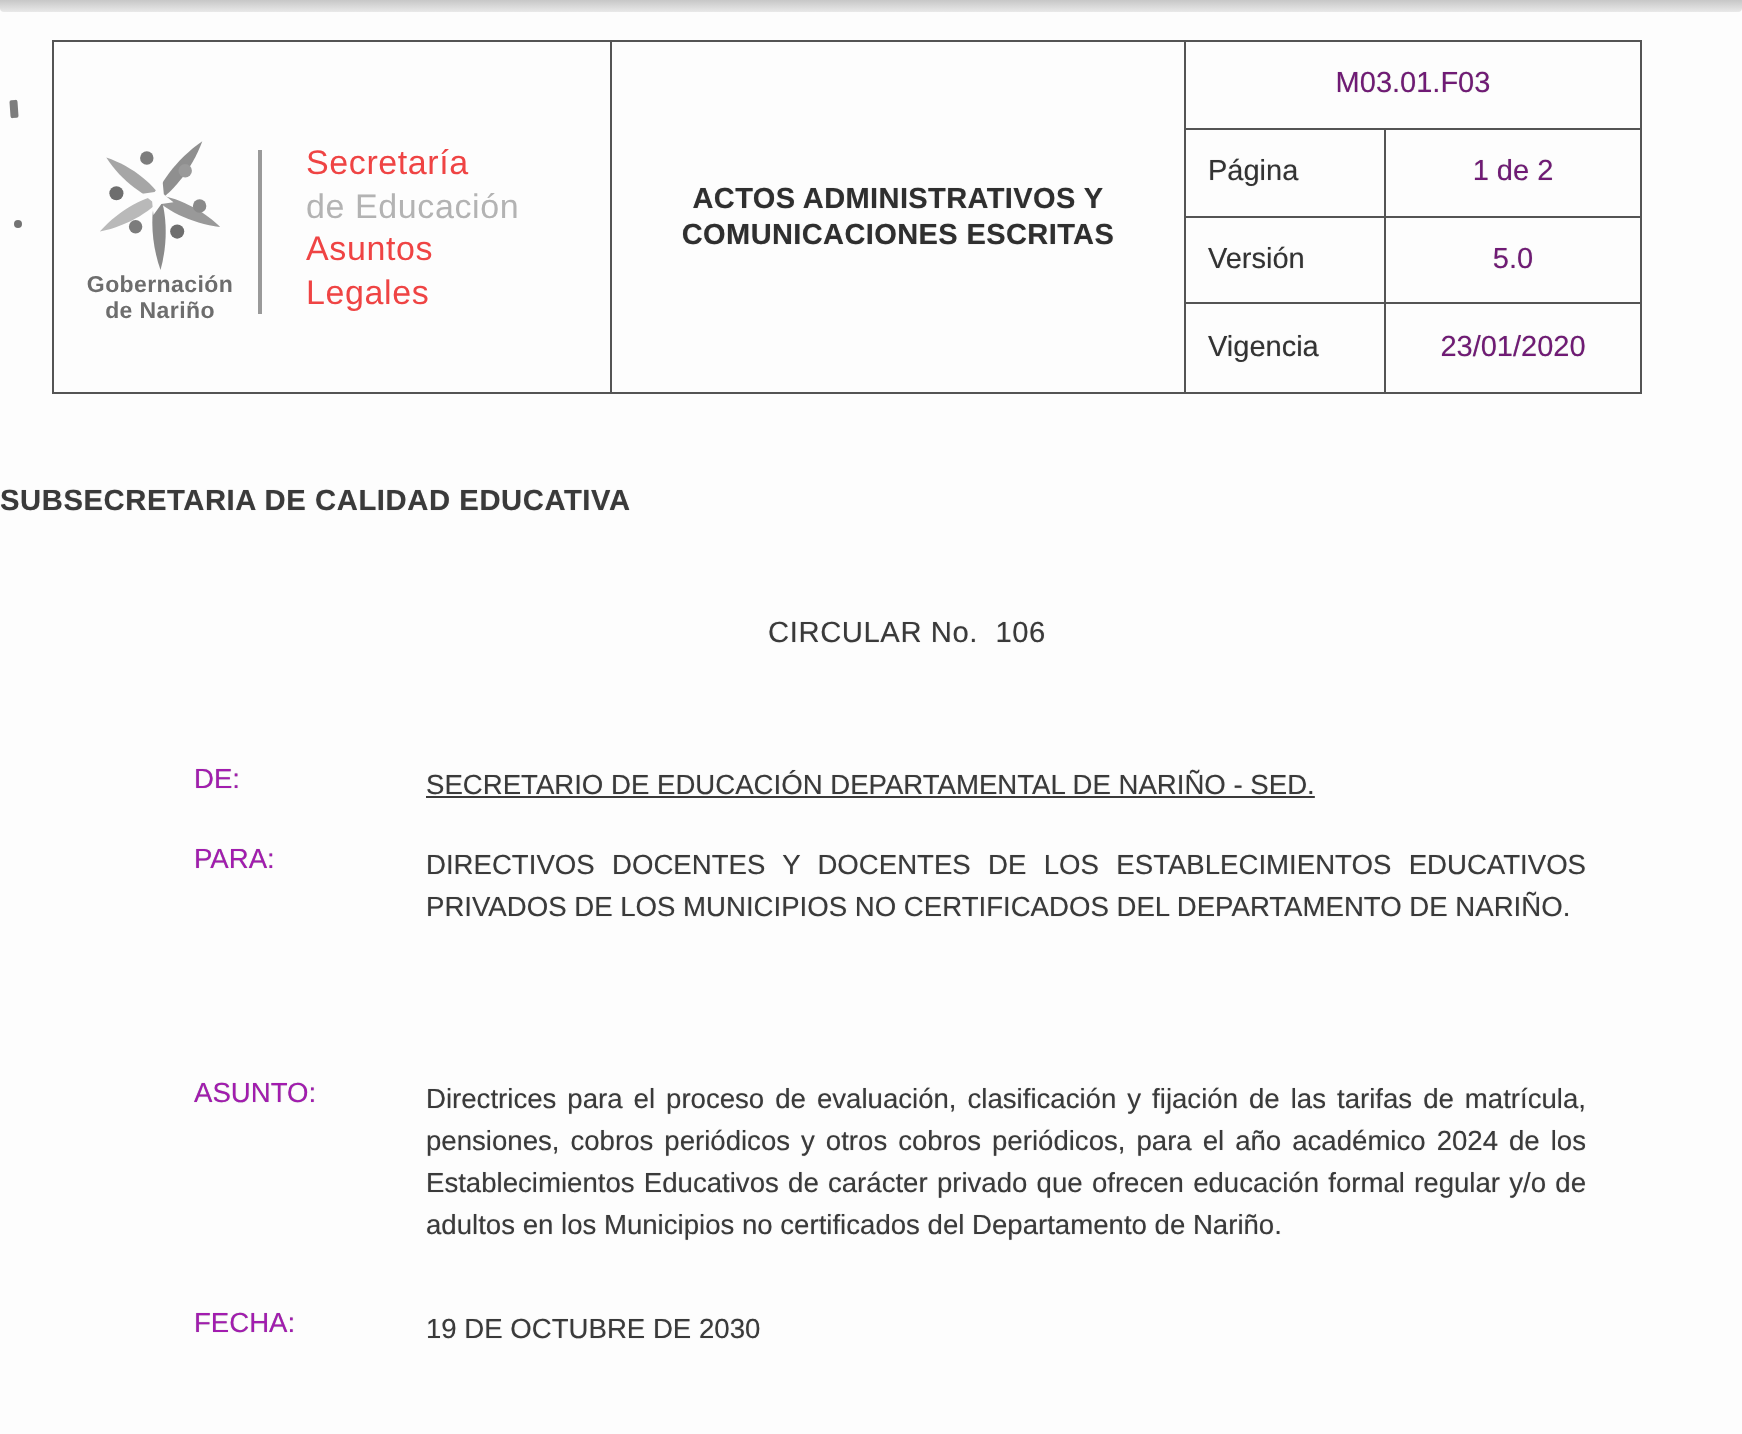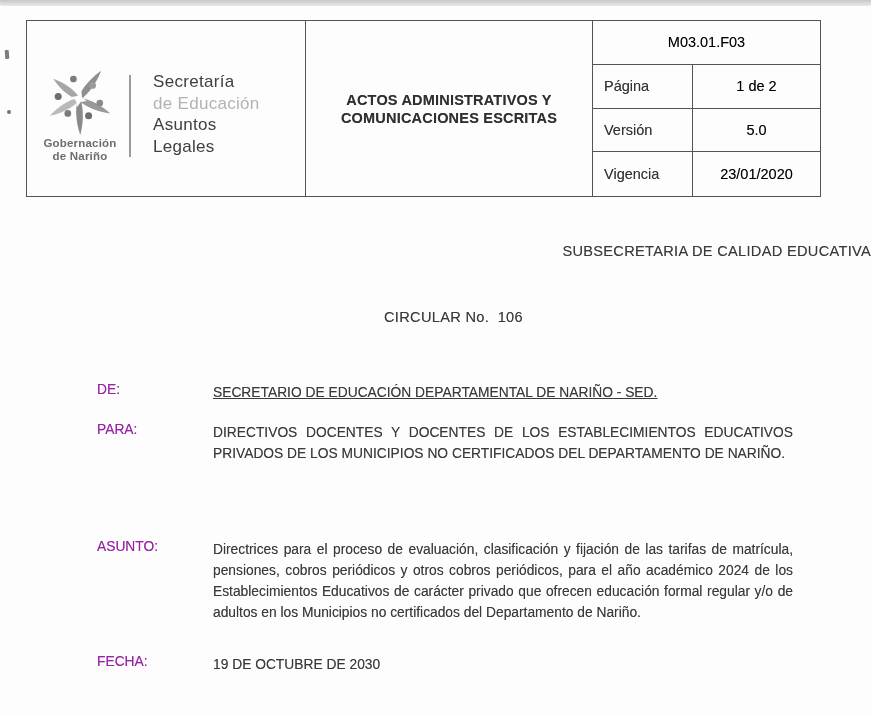--- a/index.html
+++ b/index.html
@@ -45,39 +45,39 @@
   .cell-meta{flex:1;display:grid;grid-template-rows:repeat(4,1fr);}
   .meta-row{display:flex;border-bottom:1.4px solid #545454;box-sizing:border-box;}
   .meta-row:last-child{border-bottom:none;}
   .meta-label{
     width:100px;border-right:1.4px solid #545454;box-sizing:border-box;
     display:flex;align-items:center;padding-left:11px;
     font-size:14.5px;color:#333;
   }
   .meta-value{
     flex:1;display:flex;align-items:center;justify-content:center;
-    font-size:14.5px;color:#000000;
+    font-size:14.5px;color:#701a75;
   }
 
   
   .star-box{position:absolute;left:12px;top:38px;width:80px;height:80px;}
   .logo-caption{
     position:absolute;left:0;top:116px;width:106px;text-align:center;
     font-size:11.5px;font-weight:bold;color:#6d6d6d;line-height:13px;
     white-space:pre-line;letter-spacing:.2px;
   }
   .logo-divider{position:absolute;left:102px;top:54px;width:1.5px;height:82px;background:#9a9a9a;}
   .org-block{position:absolute;left:126px;top:50px;font-size:17px;line-height:21.5px;letter-spacing:.3px;}
-  .org-l1,.org-l3,.org-l4{color:#404040;}
+  .org-l1,.org-l3,.org-l4{color:#ef4444;}
   .org-l2{color:#b3b3b3;}
 
   
   .heading1{
-    position:absolute;top:243px;left:0;width:871px;text-align:right;
-    font-size:14.6px;color:#3a3a3a;letter-spacing:.3px;
+    position:absolute;top:243px;left:0;width:871px;text-align:left;
+    font-size:14.6px;color:#3a3a3a;letter-spacing:.3px;font-weight:bold;
   }
   .heading2{
     position:absolute;top:309px;left:36px;width:835px;text-align:center;
     font-size:14.6px;color:#3a3a3a;white-space:pre;letter-spacing:.3px;
   }
   .field-label{position:absolute;left:97px;font-size:13.8px;color:#a21caf;}
   .field-value{
     position:absolute;left:213px;width:580px;
     font-size:13.8px;line-height:21px;color:#3a3a3a;
   }

